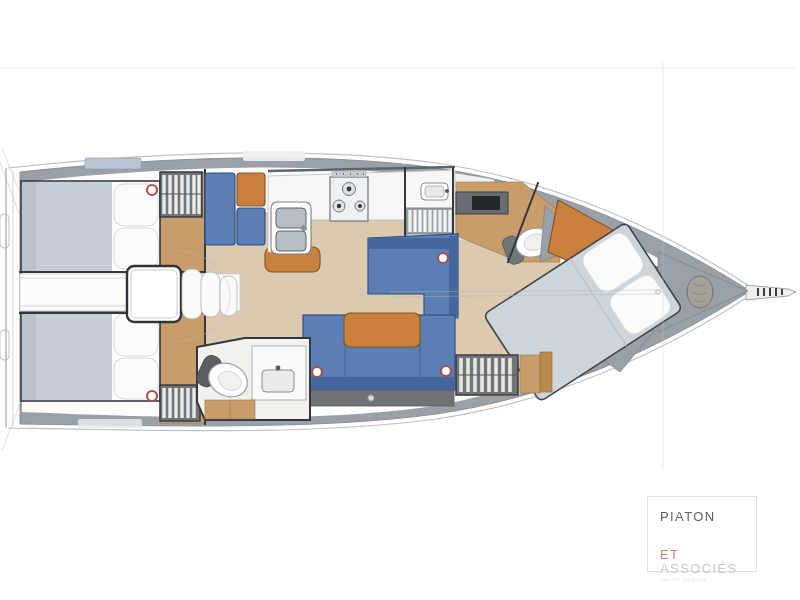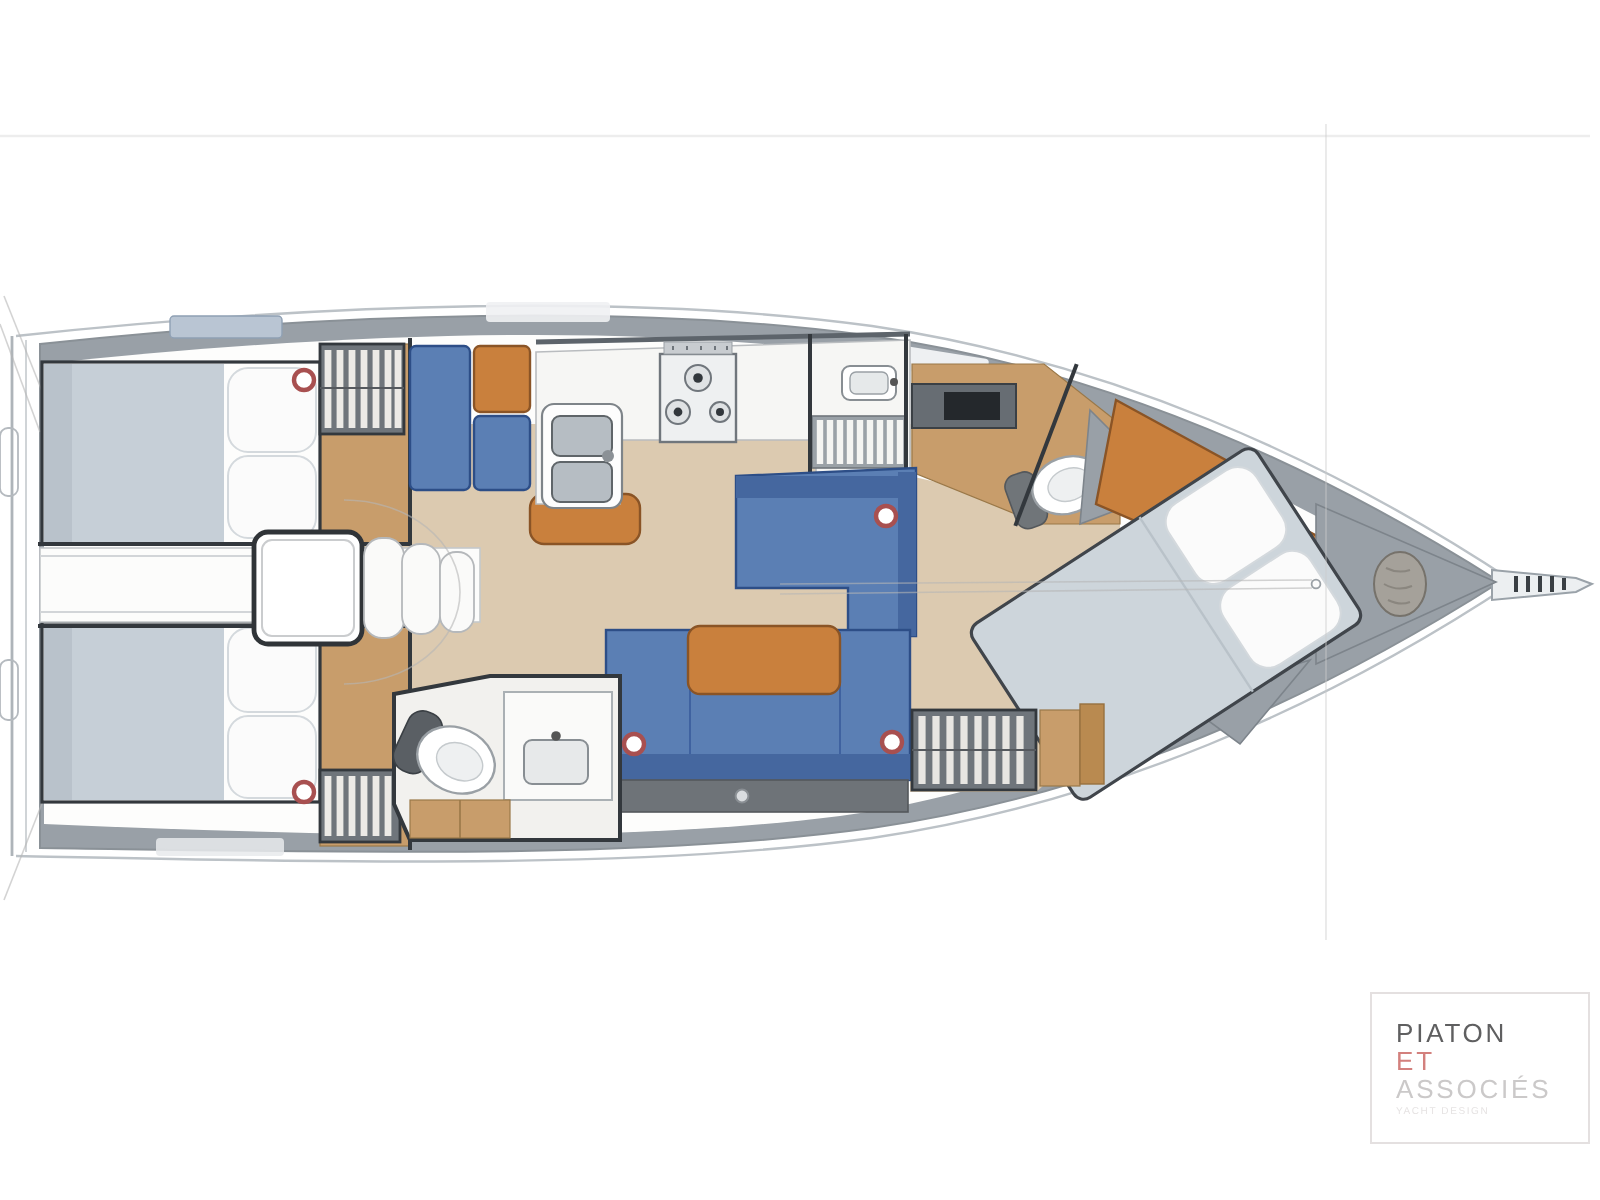--- a/index.html
+++ b/index.html
@@ -21,25 +21,25 @@
   .wall      {stroke:var(--wall-dark);stroke-width:2;fill:none;stroke-linecap:square;}
   .counter   {fill:var(--counter-white);stroke:#b9bcbf;stroke-width:.8;}
   .sink      {fill:var(--sink-gray);stroke:#5f6569;stroke-width:1;}
   .gray      {fill:var(--locker-gray);stroke:#54585c;stroke-width:.8;}
   .wgray     {fill:var(--wardrobe-gray);stroke:var(--wall-dark);stroke-width:1.4;}
   .bgray     {fill:var(--bow-gray);stroke:#7d848b;stroke-width:.8;}
   .ringmark  {fill:#fff;stroke:var(--marker-red);stroke-width:2.2;}
   .faint     {stroke:#b5b5b5;stroke-width:.8;fill:none;opacity:.6;}
   .white     {fill:#fafaf9;stroke:#b5b8bb;stroke-width:.9;}
   
-  .logo-box{position:absolute;left:685px;top:496px;width:110px;height:76px;background:#fff;
+  .logo-box{position:absolute;left:647px;top:496px;width:110px;height:76px;background:#fff;
             border:1px solid #e4e0e0;box-sizing:border-box;padding:13px 0 0 12px;line-height:1.08;}
   .logo-box div{font-size:13px;letter-spacing:1.4px;}
   .l1{color:var(--logo-dark);}
-  .l2{color:var(--logo-red);}
+  .l2{color:var(--logo-red);margin-top:24px;}
   .l3{color:var(--logo-light);}
   .l4{font-size:5px !important;letter-spacing:.8px !important;color:var(--logo-faint);margin-top:2px;}
 </style>
 </head>
 <body>
 
 <div class="stage">
 <svg width="800" height="600" viewBox="0 0 800 600">
 
   <line x1="0" y1="68" x2="795" y2="68" stroke="#ededed" stroke-width="1.2"></line>

